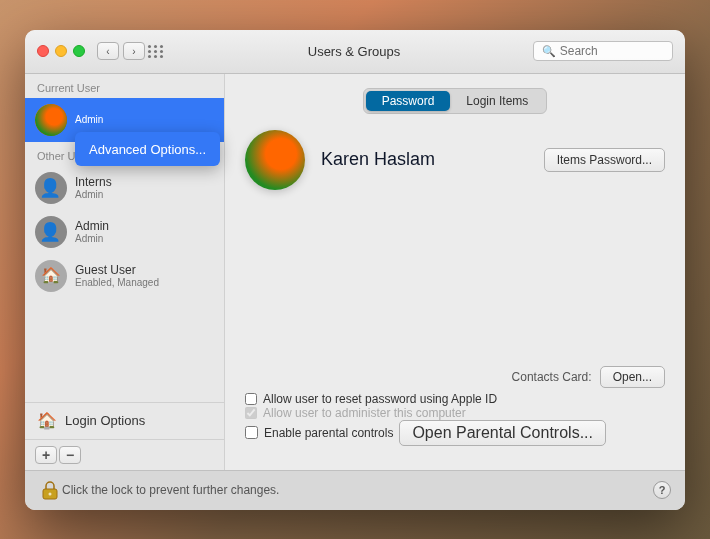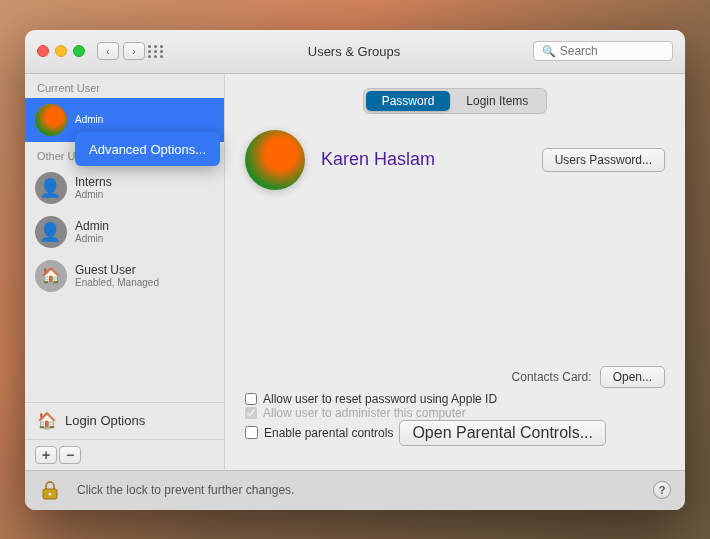--- a/index.html
+++ b/index.html
@@ -342,21 +342,21 @@
       border-radius: 50%;
       background: radial-gradient(circle at 60% 40%, #ff6600 30%, #228b22 70%);
       margin-right: 16px;
       flex-shrink: 0;
       box-shadow: 0 2px 8px rgba(0,0,0,0.2);
     }
 
     .user-detail-name {
       font-size: 18px;
       font-weight: 500;
-      color: #4c1d95;
+      color: #0f172a;
       flex: 1;
     }
 
     .change-password-btn {
       padding: 4px 12px;
       background: linear-gradient(to bottom, #f8f8f8, #e8e8e8);
       border: 1px solid #b0b0b0;
       border-radius: 5px;
       font-size: 12px;
       color: #333;
@@ -440,21 +440,21 @@
       display: flex;
       align-items: center;
       padding: 0 14px;
       border-radius: 0 0 10px 10px;
       flex-shrink: 0;
     }
 
     .lock-icon-area {
       display: flex;
       align-items: center;
-      gap: 16px;
+      gap: 1px;
     }
 
     .lock-icon-svg {
       width: 22px;
       height: 22px;
     }
 
     .lock-message {
       font-size: 12px;
       color: #555;
@@ -574,21 +574,21 @@
     <div class="main-panel">
 
       <div class="segmented-control">
         <button class="seg-btn active">Password</button>
         <button class="seg-btn">Login Items</button>
       </div>
 
       <div class="user-detail">
         <div class="user-detail-avatar"></div>
         <div class="user-detail-name">Karen Haslam</div>
-        <button class="change-password-btn">Users Password...</button>
+        <button class="change-password-btn">Items Password...</button>
       </div>
 
       <div class="form-area">
 
         <div class="contacts-card-row">
           <span class="contacts-label">Contacts Card:</span>
           <button class="open-btn">Open...</button>
         </div>
 
         <div class="checkbox-row">

